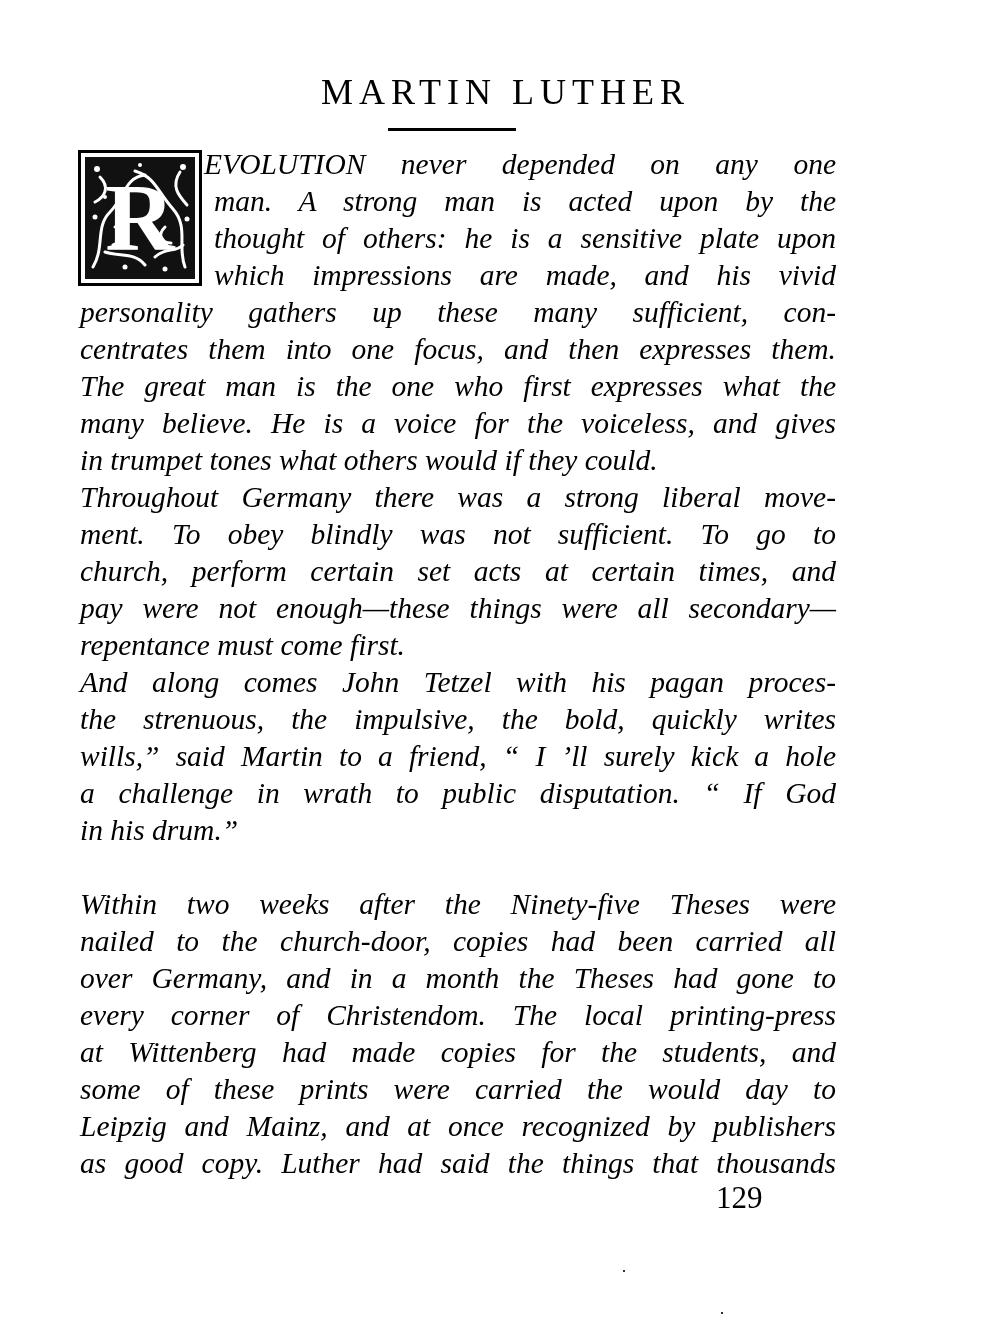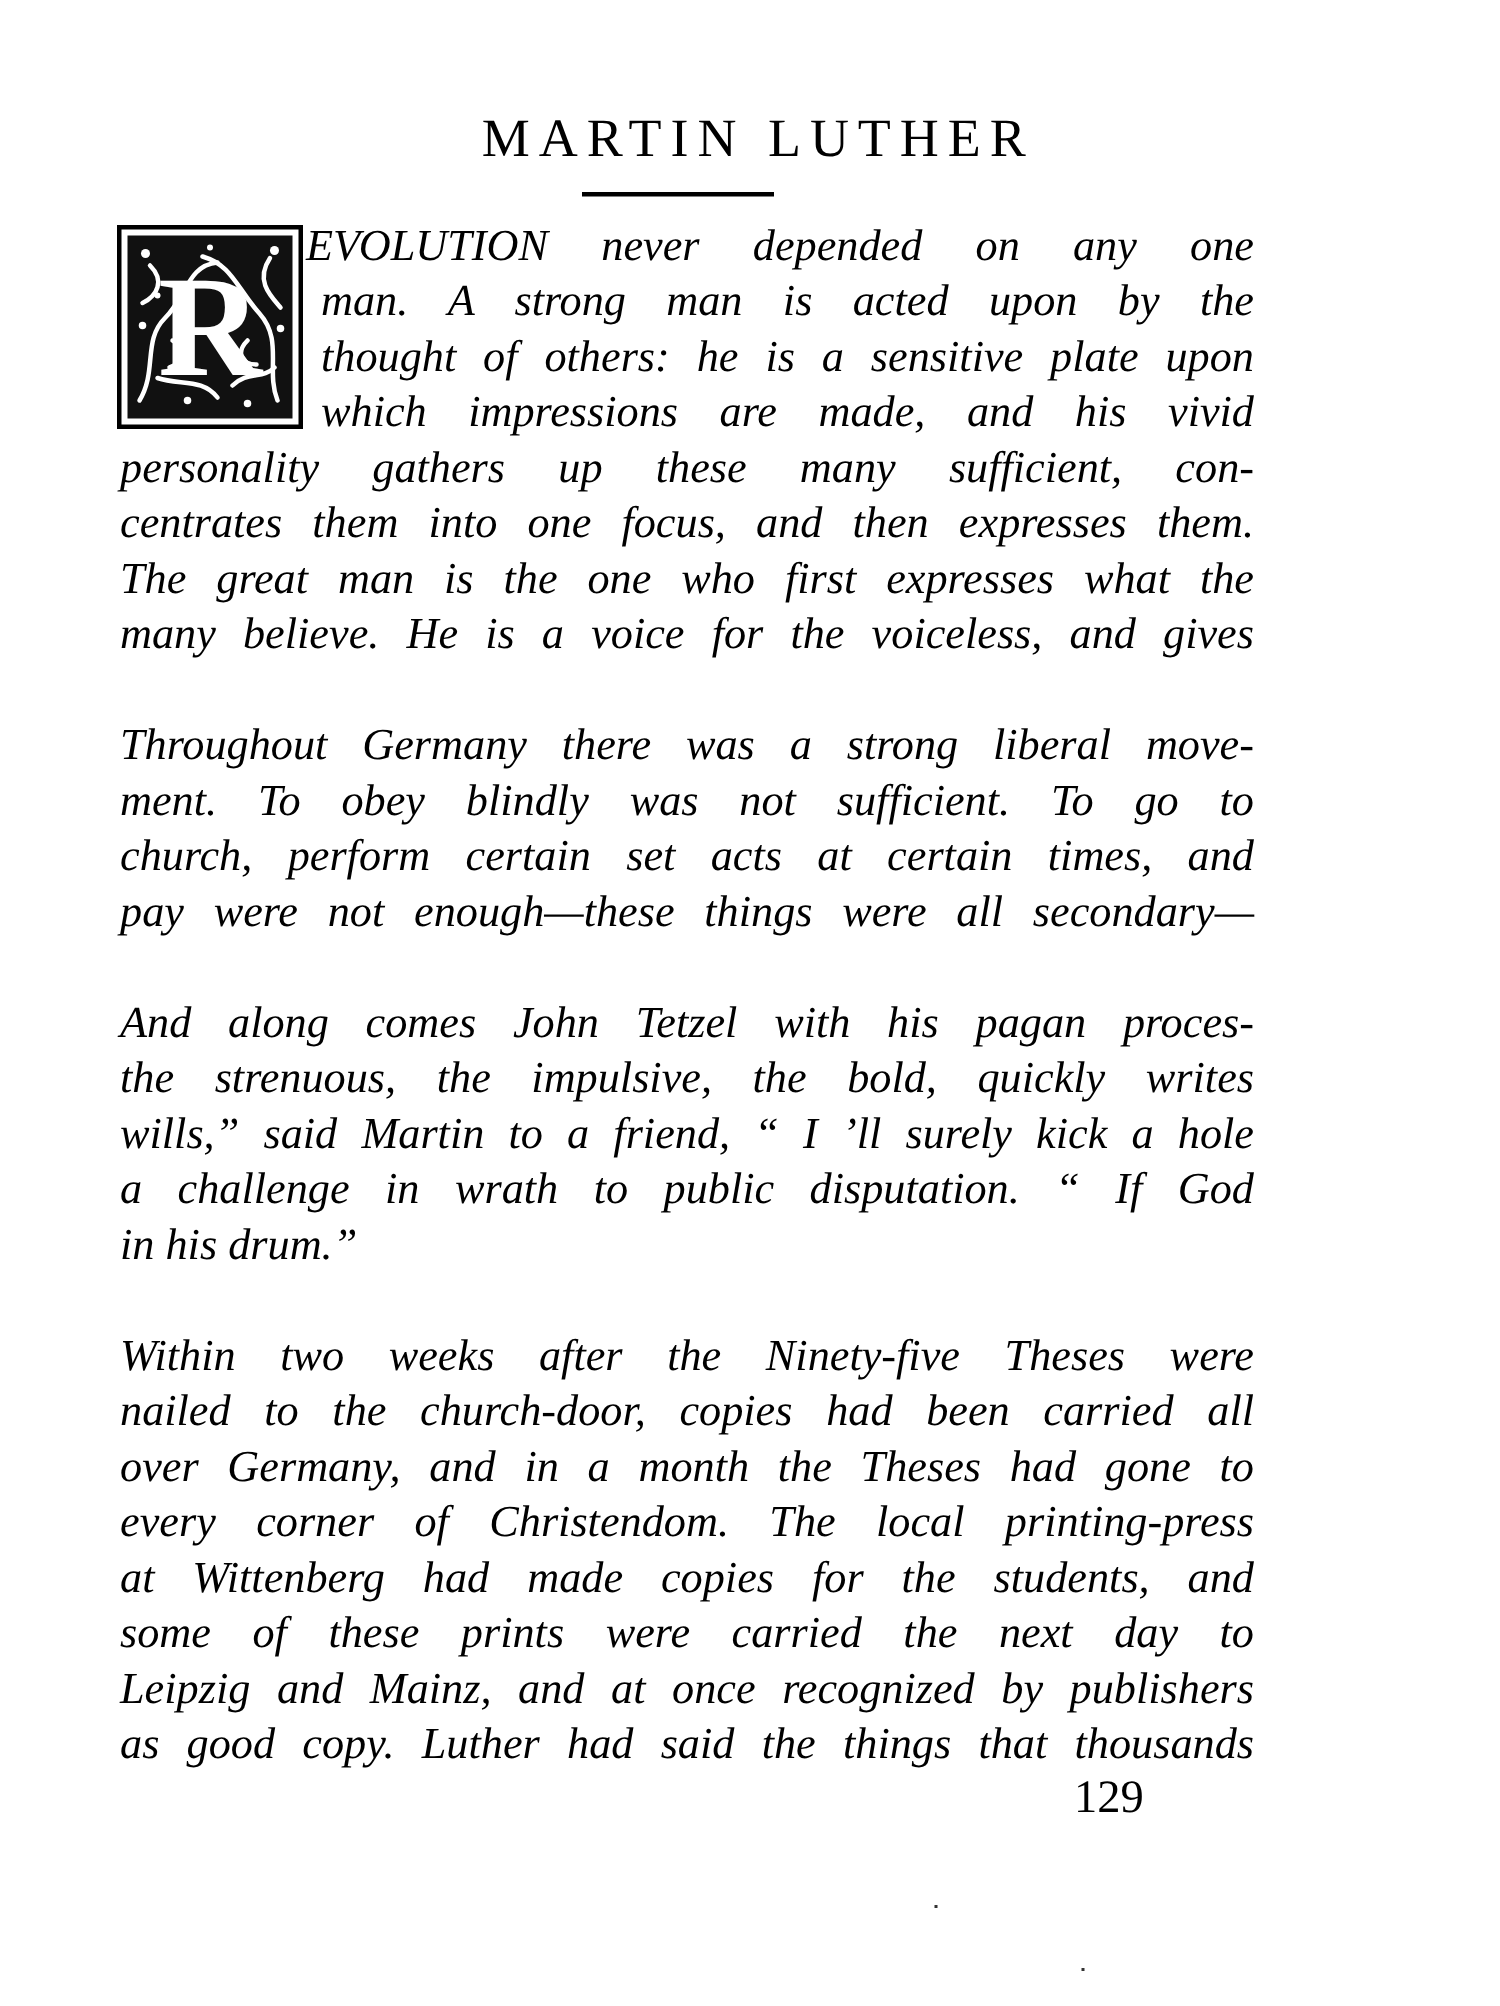--- a/index.html
+++ b/index.html
@@ -78,44 +78,46 @@
 
   <div class="text-block" style="top:146px;">
     <span class="line first-line">EVOLUTION never depended on any one</span>
     <span class="line indent">man. A strong man is acted upon by the</span>
     <span class="line indent">thought of others: he is a sensitive plate upon</span>
     <span class="line indent">which impressions are made, and his vivid</span>
     <span class="line">personality gathers up these many sufficient, con-</span>
     <span class="line">centrates them into one focus, and then expresses them.</span>
     <span class="line">The great man is the one who first expresses what the</span>
     <span class="line">many believe. He is a voice for the voiceless, and gives</span>
+    <span class="line last">in trumpet tones what others would if they could.</span>
   </div>
 
   <div class="text-block" style="top:479px;">
     <span class="line">Throughout Germany there was a strong liberal move-</span>
     <span class="line">ment. To obey blindly was not sufficient. To go to</span>
     <span class="line">church, perform certain set acts at certain times, and</span>
     <span class="line">pay were not enough—these things were all secondary—</span>
+    <span class="line last">repentance must come first.</span>
   </div>
 
   <div class="text-block" style="top:664px;">
     <span class="line">And along comes John Tetzel with his pagan proces-</span>
     <span class="line">the strenuous, the impulsive, the bold, quickly writes</span>
     <span class="line">wills,” said Martin to a friend, “ I ’ll surely kick a hole</span>
     <span class="line">a challenge in wrath to public disputation. “ If God</span>
     <span class="line last">in his drum.”</span>
   </div>
 
   <div class="text-block" style="top:886px;">
     <span class="line">Within two weeks after the Ninety-five Theses were</span>
     <span class="line">nailed to the church-door, copies had been carried all</span>
     <span class="line">over Germany, and in a month the Theses had gone to</span>
     <span class="line">every corner of Christendom. The local printing-press</span>
     <span class="line">at Wittenberg had made copies for the students, and</span>
-    <span class="line">some of these prints were carried the next day to</span>
+    <span class="line">some of these prints were carried the would day to</span>
     <span class="line">Leipzig and Mainz, and at once recognized by publishers</span>
     <span class="line">as good copy. Luther had said the things that thousands</span>
   </div>
 
   <div class="page-number">129</div>
 
   <div class="speck" style="left:623px; top:1270px;"></div>
   <div class="speck" style="left:721px; top:1312px;"></div>
 </div>
 

